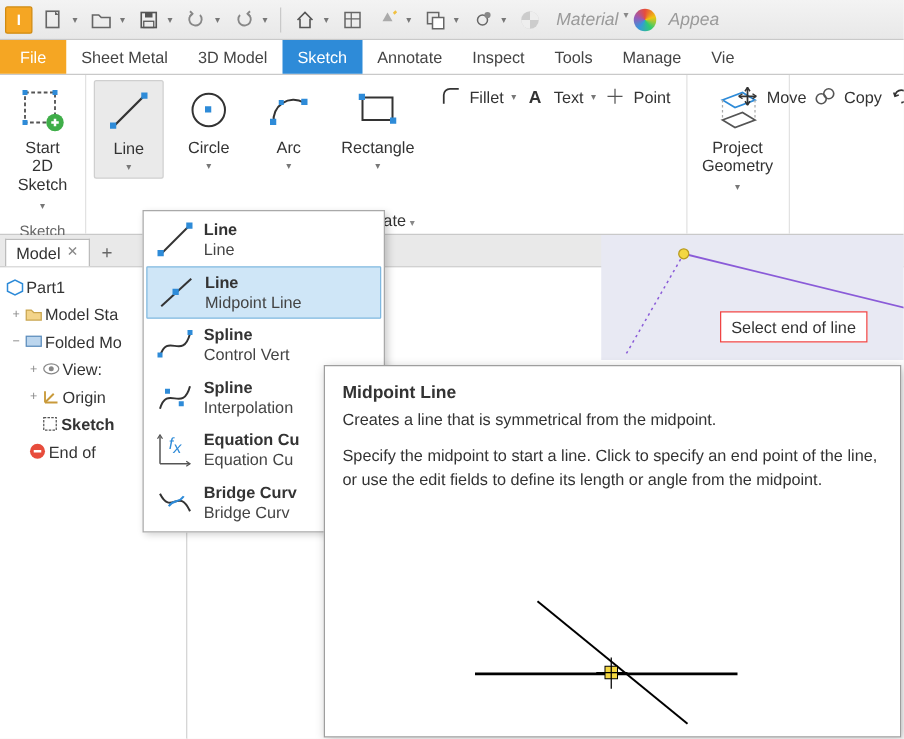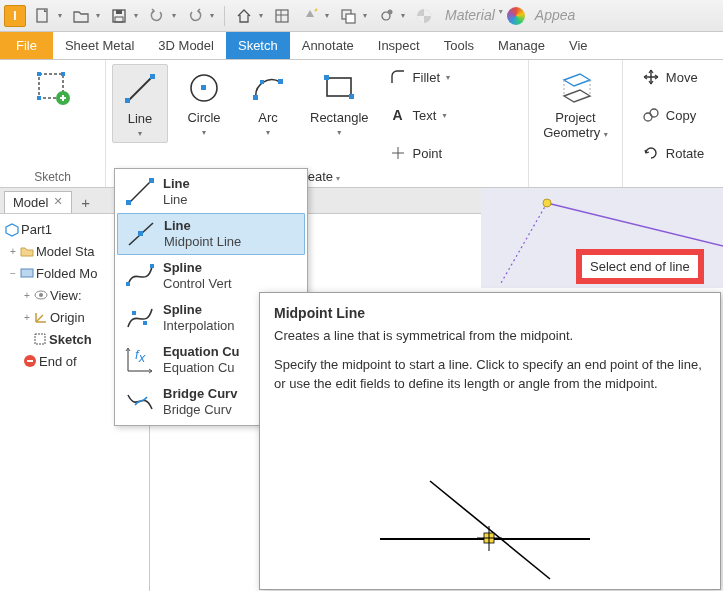--- a/index.html
+++ b/index.html
@@ -23,21 +23,21 @@
 
 .ribbon{height:128px;background:#fff;border-bottom:1px solid #c9c9c9;display:flex;position:relative}
 .panel{border-right:1px solid #e2e2e2;padding:4px 6px 0 6px;display:flex;flex-direction:column;align-items:center}
 .panel .body{flex:1;display:flex;align-items:flex-start;gap:8px}
 .panel .title{font-size:12px;color:#666;padding:3px 0;flex-shrink:0}
 .panel .title .dd{font-size:8px;margin-left:3px;color:#888}
 .bigbtn{display:flex;flex-direction:column;align-items:center;gap:3px;padding:4px 6px;min-width:56px}
 .bigbtn .ico{width:40px;height:40px;display:flex;align-items:center;justify-content:center}
 .bigbtn .lbl{font-size:13px;color:#333;text-align:center;line-height:1.15}
 .bigbtn .dd{font-size:8px;color:#777;margin-top:-1px}
-.smallbtns{display:flex;flex-direction:column;gap:16px;padding:2px 4px}
+.smallbtns{display:flex;gap:2px;padding:2px 4px}
 .smallbtn{display:flex;align-items:center;gap:6px;padding:2px 2px;font-size:13px;white-space:nowrap}
 .smallbtn .dd{font-size:8px;color:#777;margin-left:0}
 .smallbtn .ico{width:18px;height:18px;display:flex;align-items:center;justify-content:center}
 .browserbar{position:absolute;top:188px;left:0;right:0;height:26px;background:#e9e9e9;border-bottom:1px solid #c9c9c9;display:flex;align-items:center;padding:0 4px;gap:4px}
 .browserbar .mtab{background:#fff;border:1px solid #bcbcbc;border-bottom:none;padding:3px 8px 3px 8px;font-size:12px;display:flex;align-items:flex-start;gap:5px;margin-top:3px}
 .browserbar .mtab .x{color:#888;font-size:11px}
 .browserbar .plus{width:20px;height:20px;display:flex;align-items:center;justify-content:center;color:#666;font-size:15px;margin-top:3px}
 .browserbar .spacer{flex:1}
 .browserbar .icnbtn{width:22px;height:22px;display:flex;align-items:center;justify-content:center;color:#555;margin-top:3px}
 .tree{position:absolute;top:214px;left:0;width:150px;bottom:0;background:#fff;border-right:1px solid #c9c9c9;padding:4px 2px;font-size:12px}
@@ -54,21 +54,21 @@
 .menu .item .txt .t2{color:#444}
 .menu .item.sel{background:#cfe6f7;border:1px solid #7fb8e0;margin:0 2px;padding:3px 6px;border-radius:1px}
 
 .tooltip{position:absolute;top:292px;left:259px;width:462px;height:298px;background:#fff;border:1px solid #9e9e9e;box-shadow:2px 2px 8px rgba(0,0,0,.25);padding:12px 14px;z-index:40}
 .tooltip .tt-title{font-weight:bold;font-size:14px;margin-bottom:6px}
 .tooltip .tt-body{font-size:13px;color:#333;line-height:1.45}
 .tooltip .tt-body p{margin-bottom:10px}
 .tooltip .tt-img{position:absolute;left:0;right:0;bottom:4px;height:124px}
 
 .sketchprev{position:absolute;top:188px;left:481px;right:0;height:100px;background:#e8e9f3;z-index:10}
-.hint{position:absolute;top:249px;left:576px;background:#fff;border:6px solid #ef4444;padding:4px 8px;font-size:13px;z-index:25}
+.hint{position:absolute;top:249px;left:576px;background:#fff;border:1px solid #ef4444;padding:4px 8px;font-size:13px;z-index:25}
 </style>
 </head>
 <body>
 
 <div class="qat">
   <div class="logo">I</div>
   <div class="btn">
       <svg width="18" height="18">
         <rect x="3" y="2" width="10" height="13" fill="none" stroke="#666" stroke-width="1.3"></rect>
         <path d="M10 2 L13 5 L10 5 Z" fill="#666"></path>
@@ -173,20 +173,21 @@
             <svg width="40" height="40">
               <rect x="6" y="6" width="24" height="24" fill="none" stroke="#555" stroke-width="1.5" stroke-dasharray="3 2"></rect>
               <rect x="4" y="4" width="4" height="4" fill="#2e8bd8"></rect>
               <rect x="28" y="4" width="4" height="4" fill="#2e8bd8"></rect>
               <rect x="4" y="28" width="4" height="4" fill="#2e8bd8"></rect>
               <rect x="28" y="28" width="4" height="4" fill="#2e8bd8"></rect>
               <circle cx="30" cy="30" r="7" fill="#3fae49"></circle>
               <path d="M27 30 h6 M30 27 v6" stroke="#fff" stroke-width="2"></path>
             </svg>
           </div>
+        <div class="lbl"><span>Start</span><br><span>2D Sketch</span> <span class="dd">▾</span></div>
       </div>
     </div>
     <div class="title">Sketch</div>
   </div>
 
   <div class="panel" style="flex:1">
     <div class="body" style="width:100%">
       <div class="bigbtn" style="background:#eaeaea;border:1px solid #cfcfcf;border-radius:2px">
         <div class="ico">
             <svg width="40" height="40">

